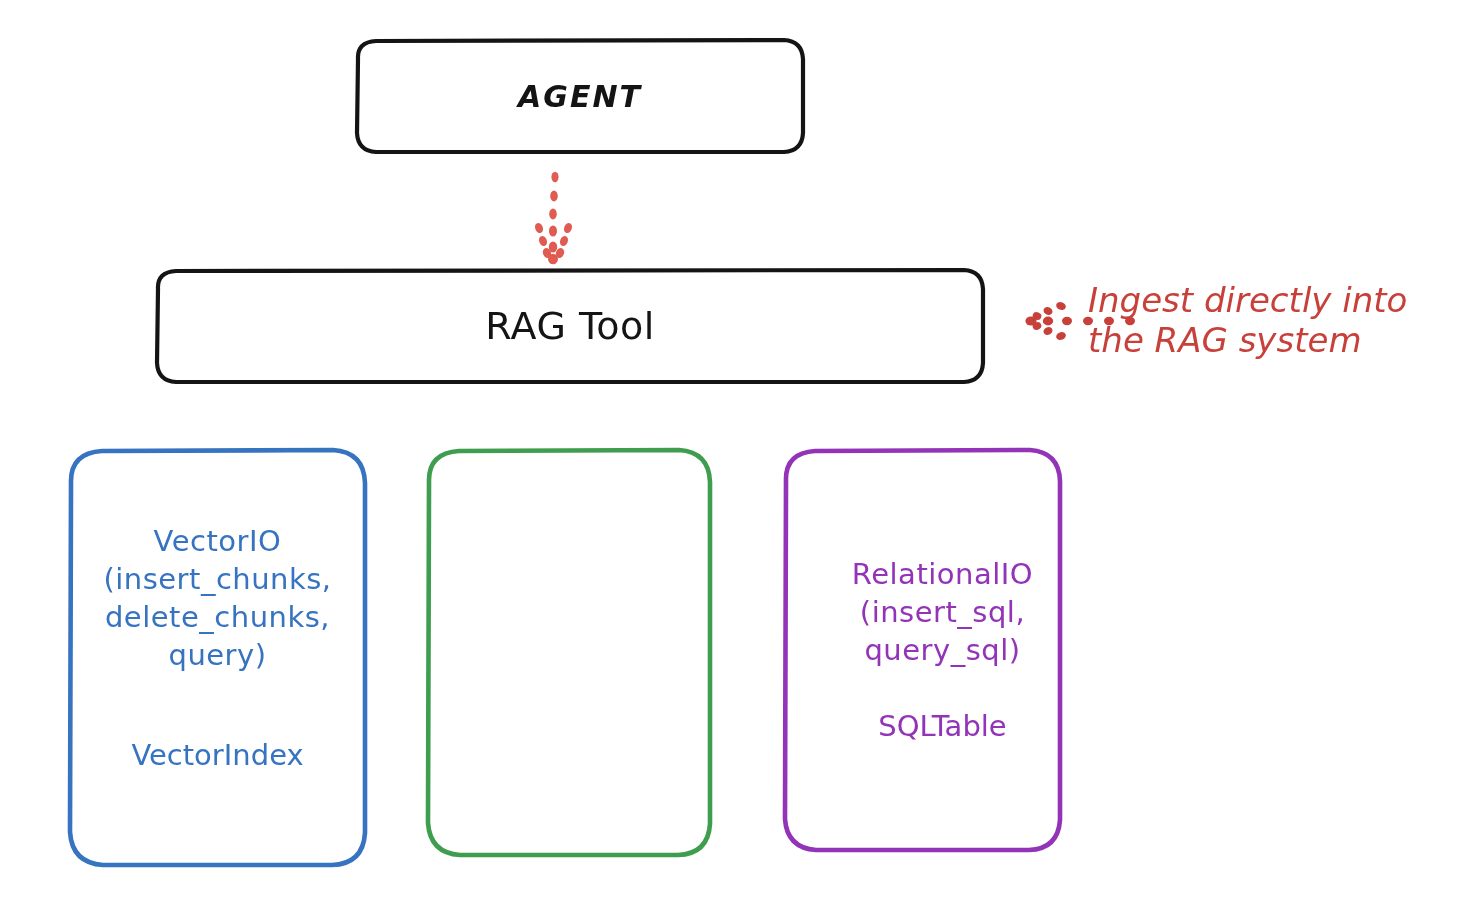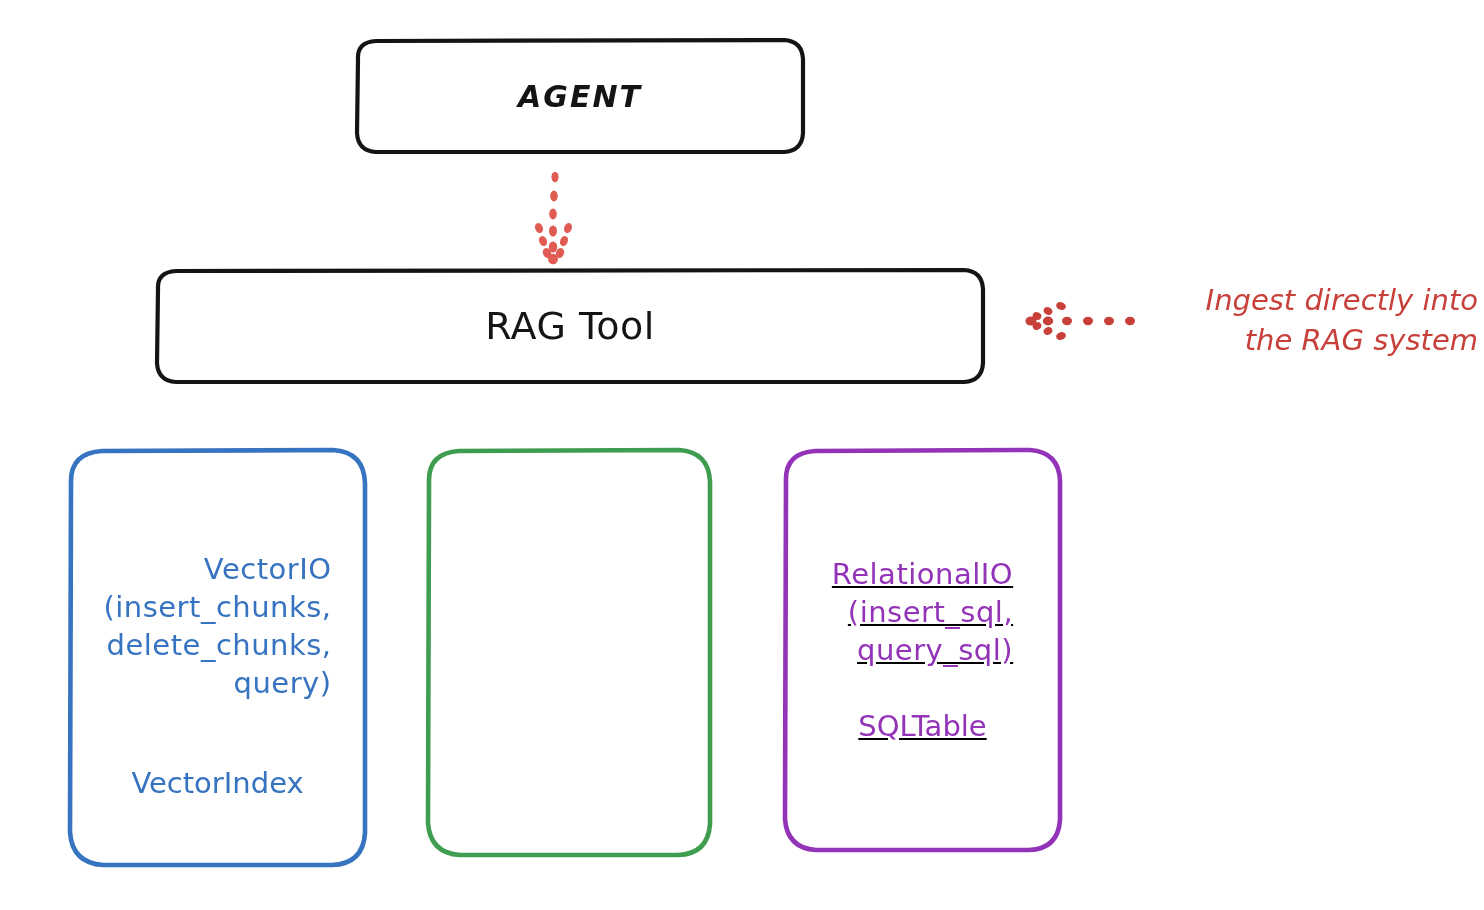--- a/index.html
+++ b/index.html
@@ -25,21 +25,20 @@
     box-sizing: border-box;
     display: flex;
     flex-direction: column;
     align-items: center;
     justify-content: center;
     text-align: center;
   }
   .node-label {
     white-space: pre-line;
     letter-spacing: 0.5px;
-    text-align: right;
   }
 
   
   #node-agent {
     left: 357px;
     top: 40px;
     width: 446px;
     height: 112px;
   }
   #node-agent .node-label {
@@ -61,37 +60,36 @@
   #node-ragtool .node-label {
     color: #141414;
     font-size: 38px;
     font-weight: 400;
     font-family: "DejaVu Sans", sans-serif;
   }
 
   
   #node-vectorio {
     left: 70px;
-    top: 468px;
+    top: 440px;
     width: 295px;
     height: 415px;
     gap: 24px;
   }
   #node-keyvalueio {
     left: 428px;
     top: 450px;
     width: 282px;
     height: 405px;
   }
   #node-relationalio {
-    left: 785px;
+    left: 805px;
     top: 450px;
     width: 275px;
     height: 400px;
-    text-decoration: underline;
   }
   .provider .node-label {
     font-size: 29px;
     line-height: 38px;
     font-weight: 400;
     font-family: "DejaVu Sans", sans-serif;
   }
   .provider .node-sublabel {
     font-size: 29px;
     line-height: 38px;
@@ -102,28 +100,28 @@
   #node-vectorio .node-label,
   #node-vectorio .node-sublabel { color: #3673c0; }
   #node-keyvalueio .node-label,
   #node-keyvalueio .node-sublabel { color: #3e9d4e; }
   #node-relationalio .node-label,
   #node-relationalio .node-sublabel { color: #9333b8; }
 
   
   #annotation-ingest {
     position: absolute;
-    left: 1148px;
+    left: 1088px;
     top: 280px;
     width: 330px;
     color: #c8403a;
-    font-size: 29px;
+    font-size: 34px;
     line-height: 40px;
     font-style: italic;
-    text-align: right;
+    text-align: left;
     white-space: pre-line;
     font-family: "DejaVu Sans", sans-serif;
   }
 </style>
 </head>
 <body>
 
 <svg id="canvas" viewBox="0 0 1484 910" xmlns="http://www.w3.org/2000/svg">
 
   <path d="M 376 41 L 784 40 Q 802 41 803 59 L 803 133 Q 802 151 784 152 L 376 152

